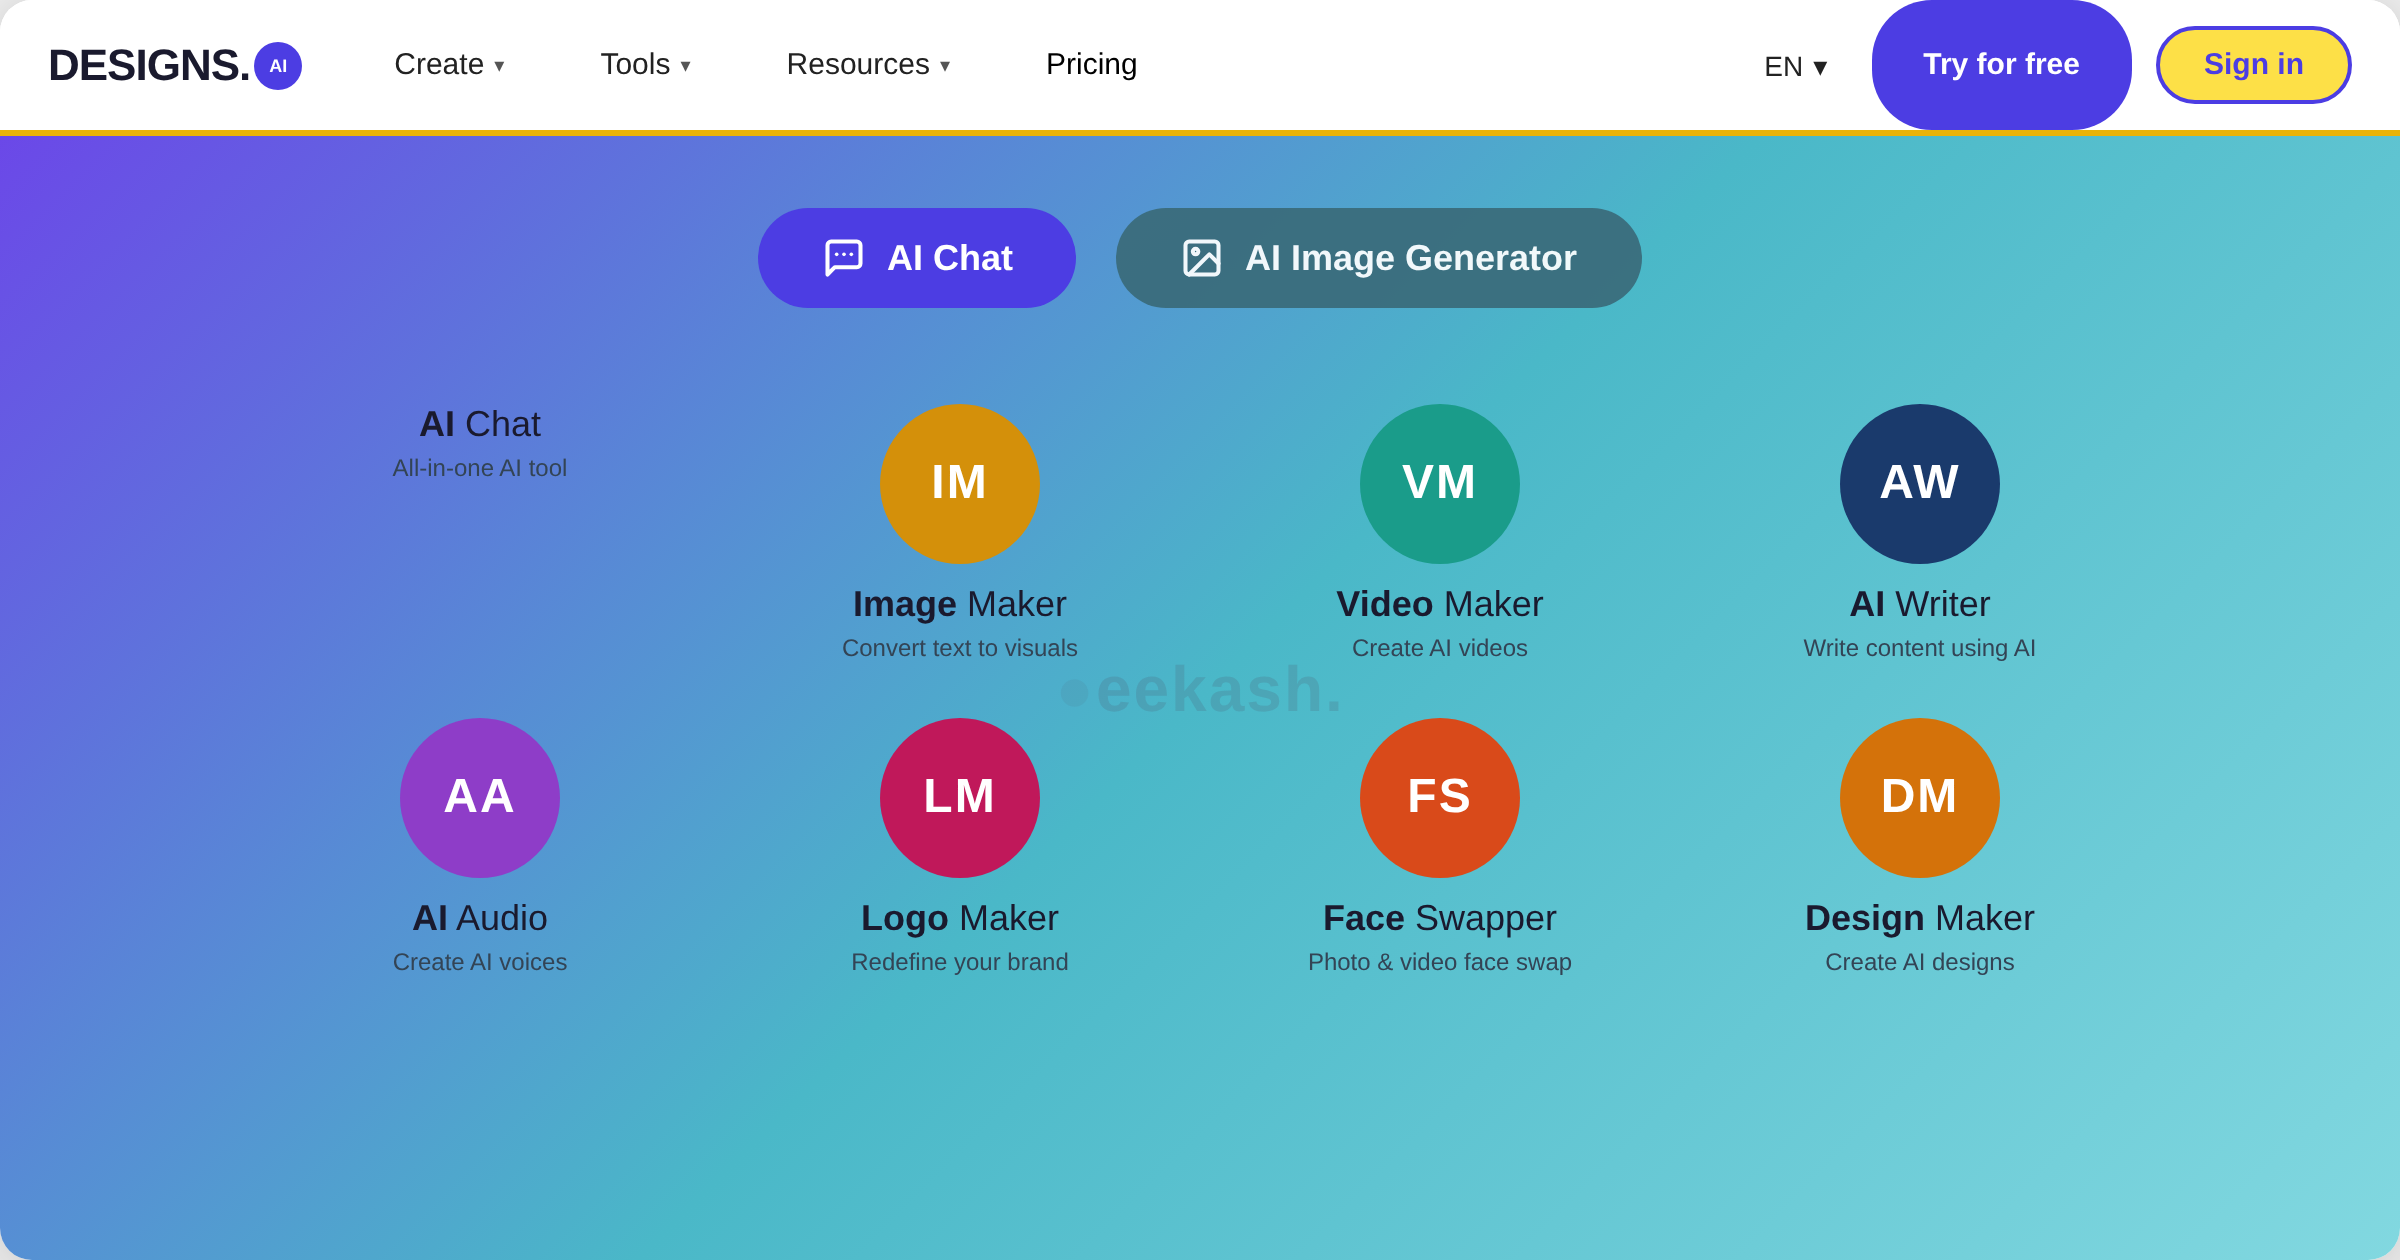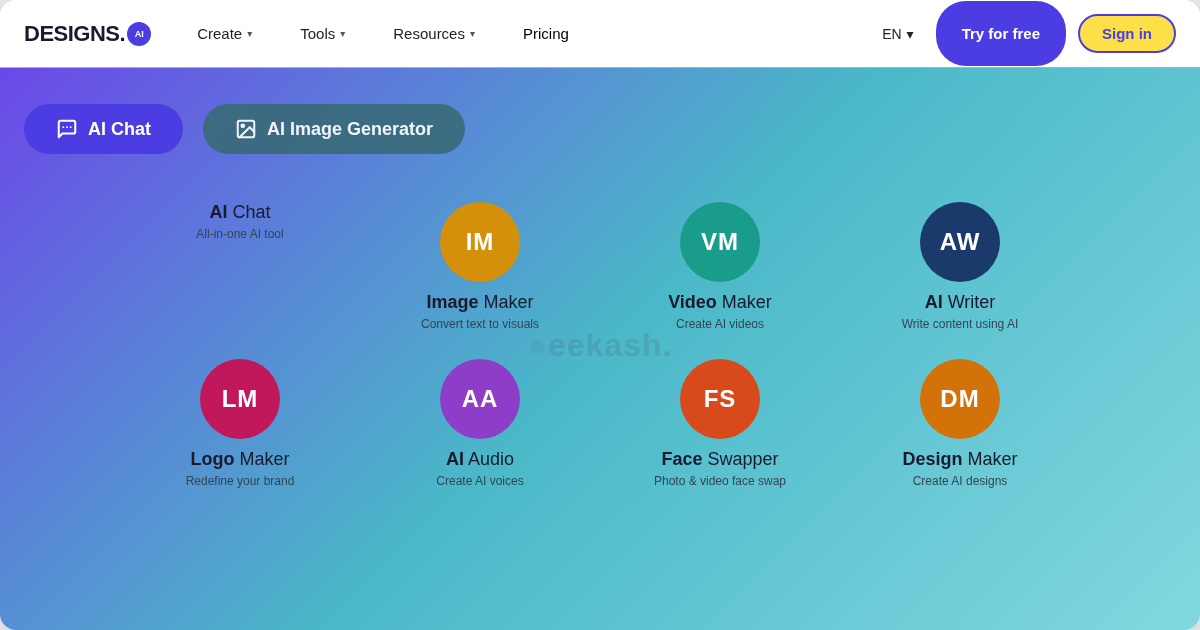--- a/index.html
+++ b/index.html
@@ -18,21 +18,21 @@
       border-radius: 16px;
       overflow: hidden;
       box-shadow: 0 4px 30px rgba(0,0,0,0.2);
       display: flex;
       flex-direction: column;
     }
     
     .navbar {
       height: 68px;
       background: white;
-      border-bottom: 1px solid #eab308;
+      border-bottom: 3px solid #eab308;
       display: flex;
       align-items: center;
       padding: 0 24px;
       gap: 0;
       flex-shrink: 0;
     }
     .logo {
       display: flex;
       align-items: center;
       margin-right: 32px;
@@ -124,21 +124,21 @@
       cursor: pointer;
       white-space: nowrap;
     }
 
     
     .main-content {
       flex: 1;
       background: linear-gradient(135deg, #6b48e8 0%, #4ab8c8 50%, #82d8e0 100%);
       display: flex;
       flex-direction: column;
-      align-items: flex-start;
+      align-items: center;
       padding: 36px 24px 20px;
       overflow: hidden;
     }
 
     
     .top-buttons {
       display: flex;
       gap: 20px;
       margin-bottom: 40px;
     }
@@ -309,30 +309,30 @@
             <div class="tool-icon-circle" style="background: rgb(26, 156, 138);">VM</div>
             <div class="tool-name"><strong>Video</strong> Maker</div>
             <div class="tool-desc">Create AI videos</div>
           </div>
           <div class="tool-item">
             <div class="tool-icon-circle" style="background: rgb(26, 58, 108);">AW</div>
             <div class="tool-name"><strong>AI</strong> Writer</div>
             <div class="tool-desc">Write content using AI</div>
           </div>
           <div class="tool-item">
+            <div class="tool-icon-circle" style="background: rgb(142, 61, 200);">AA</div>
+            <div class="tool-name"><strong>AI</strong> Audio</div>
+            <div class="tool-desc">Create AI voices</div>
+          </div>
+          <div class="tool-item">
             <div class="tool-icon-circle" style="background: rgb(192, 24, 90);">LM</div>
             <div class="tool-name"><strong>Logo</strong> Maker</div>
             <div class="tool-desc">Redefine your brand</div>
           </div>
           <div class="tool-item">
-            <div class="tool-icon-circle" style="background: rgb(142, 61, 200);">AA</div>
-            <div class="tool-name"><strong>AI</strong> Audio</div>
-            <div class="tool-desc">Create AI voices</div>
-          </div>
-          <div class="tool-item">
             <div class="tool-icon-circle" style="background: rgb(217, 74, 26);">FS</div>
             <div class="tool-name"><strong>Face</strong> Swapper</div>
             <div class="tool-desc">Photo &amp; video face swap</div>
           </div>
           <div class="tool-item">
             <div class="tool-icon-circle" style="background: rgb(212, 114, 10);">DM</div>
             <div class="tool-name"><strong>Design</strong> Maker</div>
             <div class="tool-desc">Create AI designs</div>
           </div>
         </div>

